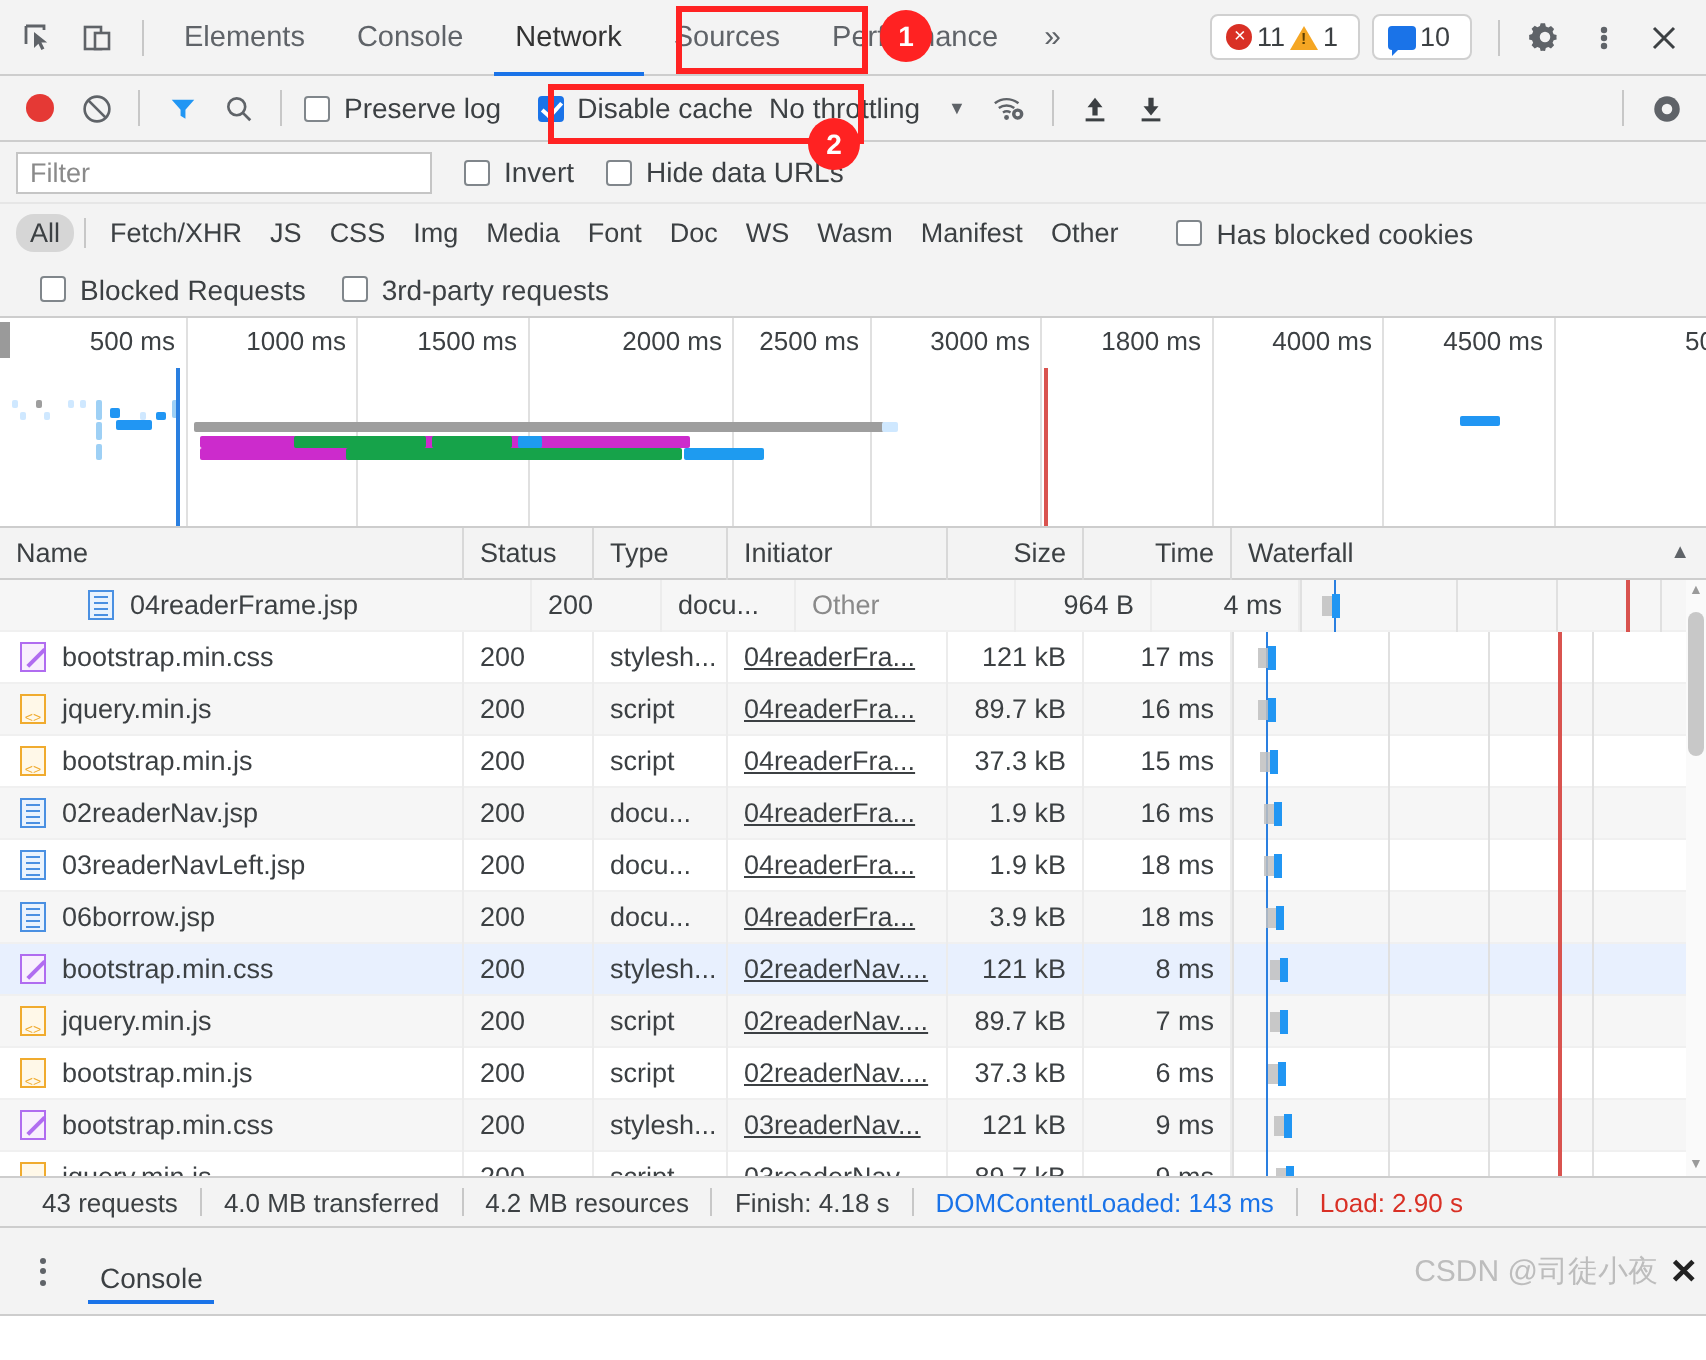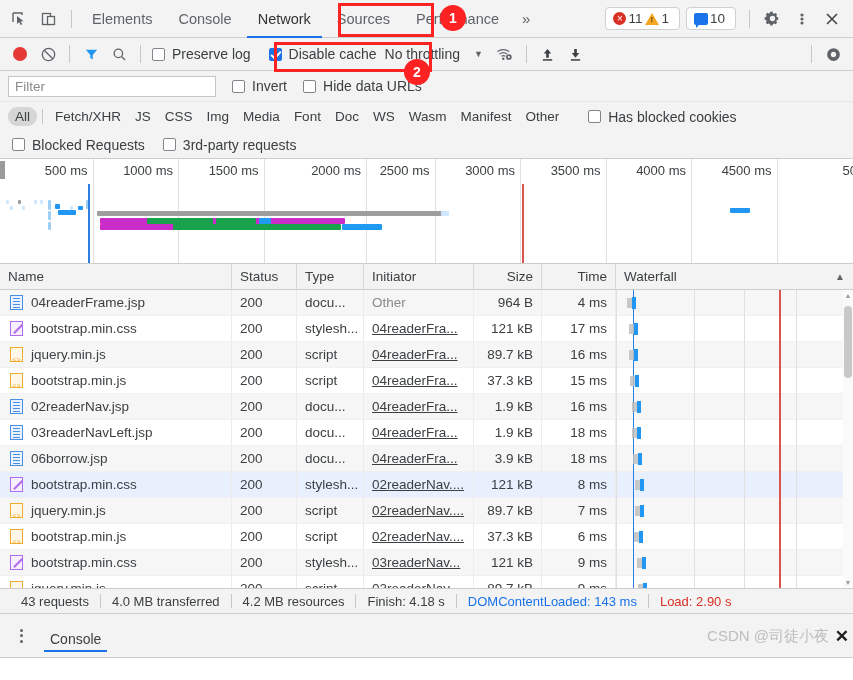--- a/index.html
+++ b/index.html
@@ -142,21 +142,21 @@
     cursor: pointer; white-space: nowrap;
   }
   .chip.active { background: #d6d6d6; }
   .chip-sep { width: 1px; height: 15px; background: #c7c7c7; margin: 0 5px; }
 
   
   .extrabar {
     height: 28px;
     background: #f3f3f3;
     display: flex; align-items: center; gap: 18px;
-    padding: 0 12px;
+    padding: 0 20px;
     border-bottom: 1px solid #cdcdcd;
   }
 
   
   .overview { position: relative; height: 105px; background: #fff; border-bottom: 1px solid #cdcdcd; overflow: hidden; }
   .ov-tick {
     position: absolute; top: 0; height: 105px;
     border-right: 1px solid #e0e0e0;
   }
   .ov-tick .lbl {
@@ -451,21 +451,21 @@
         <div class="ov-tick" style="left: 0px; width: 350px; margin-left: 17px;">
           <span class="lbl">2000 ms</span>
         </div>
         <div class="ov-tick" style="left: 0px; width: 435.5px;">
           <span class="lbl">2500 ms</span>
         </div>
         <div class="ov-tick" style="left: 0px; width: 521px;">
           <span class="lbl">3000 ms</span>
         </div>
         <div class="ov-tick" style="left: 0px; width: 606.5px;">
-          <span class="lbl">3500 ms</span>
+          <span class="lbl">1800 ms</span>
         </div>
         <div class="ov-tick" style="left: 0px; width: 692px;">
           <span class="lbl">4000 ms</span>
         </div>
         <div class="ov-tick" style="left: 0px; width: 777.5px;">
           <span class="lbl">4500 ms</span>
         </div>
         <div class="ov-tick" style="left: 0px; width: 863px;">
           <span class="lbl">50</span>
         </div>
@@ -505,21 +505,21 @@
         <div class="th" style="width: 232px; flex: 0 0 232px;">Name</div>
         <div class="th" style="width: 65px; flex: 0 0 65px;">Status</div>
         <div class="th" style="width: 67px; flex: 0 0 67px;">Type</div>
         <div class="th" style="width: 110px; flex: 0 0 110px;">Initiator</div>
         <div class="th num" style="width: 68px; flex: 0 0 68px;">Size</div>
         <div class="th num" style="width: 74px; flex: 0 0 74px;">Time</div>
         <div class="th" style="flex: 1 1 auto; border-right: none;">Waterfall<span style="float: right; font-size: 10px; color: rgb(95, 99, 104);">▲</span></div>
       </div>
     <div class="rows" id="tbody">
         <div class="row alt">
-          <div class="td name" style="width: 232px; flex: 0 0 232px;">
+          <div class="td name" style="width: 232px; flex: 0 0 232px; margin-left: 34px;">
             <span class="ficon doc"></span>
             <span>04readerFrame.jsp</span>
           </div>
           <div class="td" style="width: 65px; flex: 0 0 65px;">200</div>
           <div class="td" style="width: 67px; flex: 0 0 67px;">docu...</div>
           <div class="td dim" style="width: 110px; flex: 0 0 110px;">Other</div>
           <div class="td num" style="width: 68px; flex: 0 0 68px;">964 B</div>
           <div class="td num" style="width: 74px; flex: 0 0 74px;">4 ms</div>
           <div class="wf">
             <div class="wf-grid" style="left: 0px;"></div>

